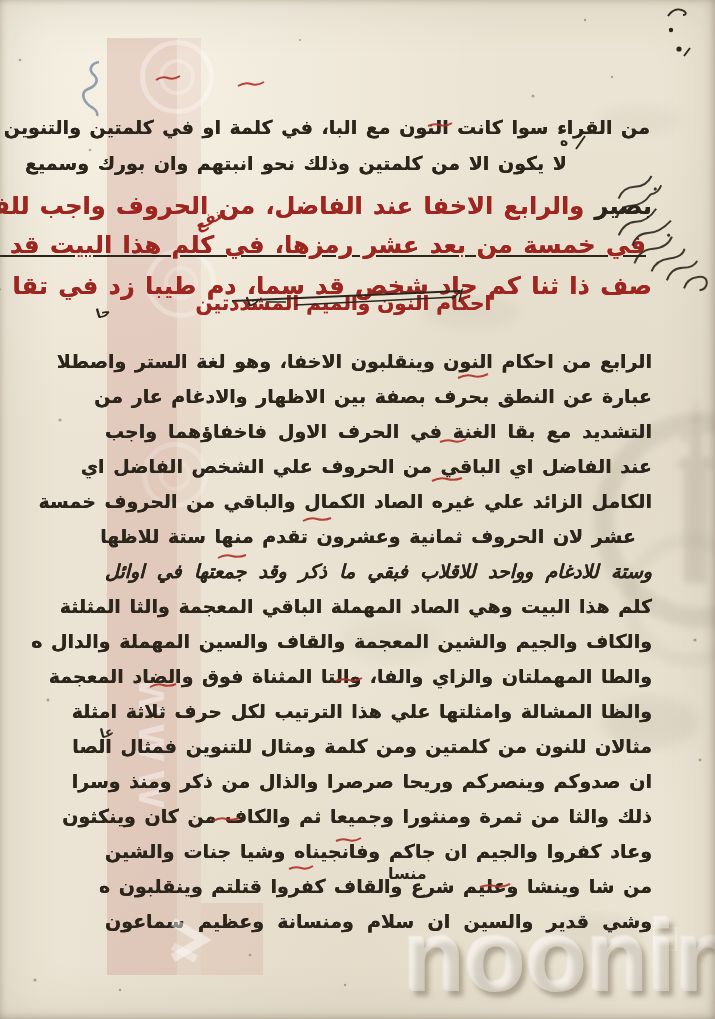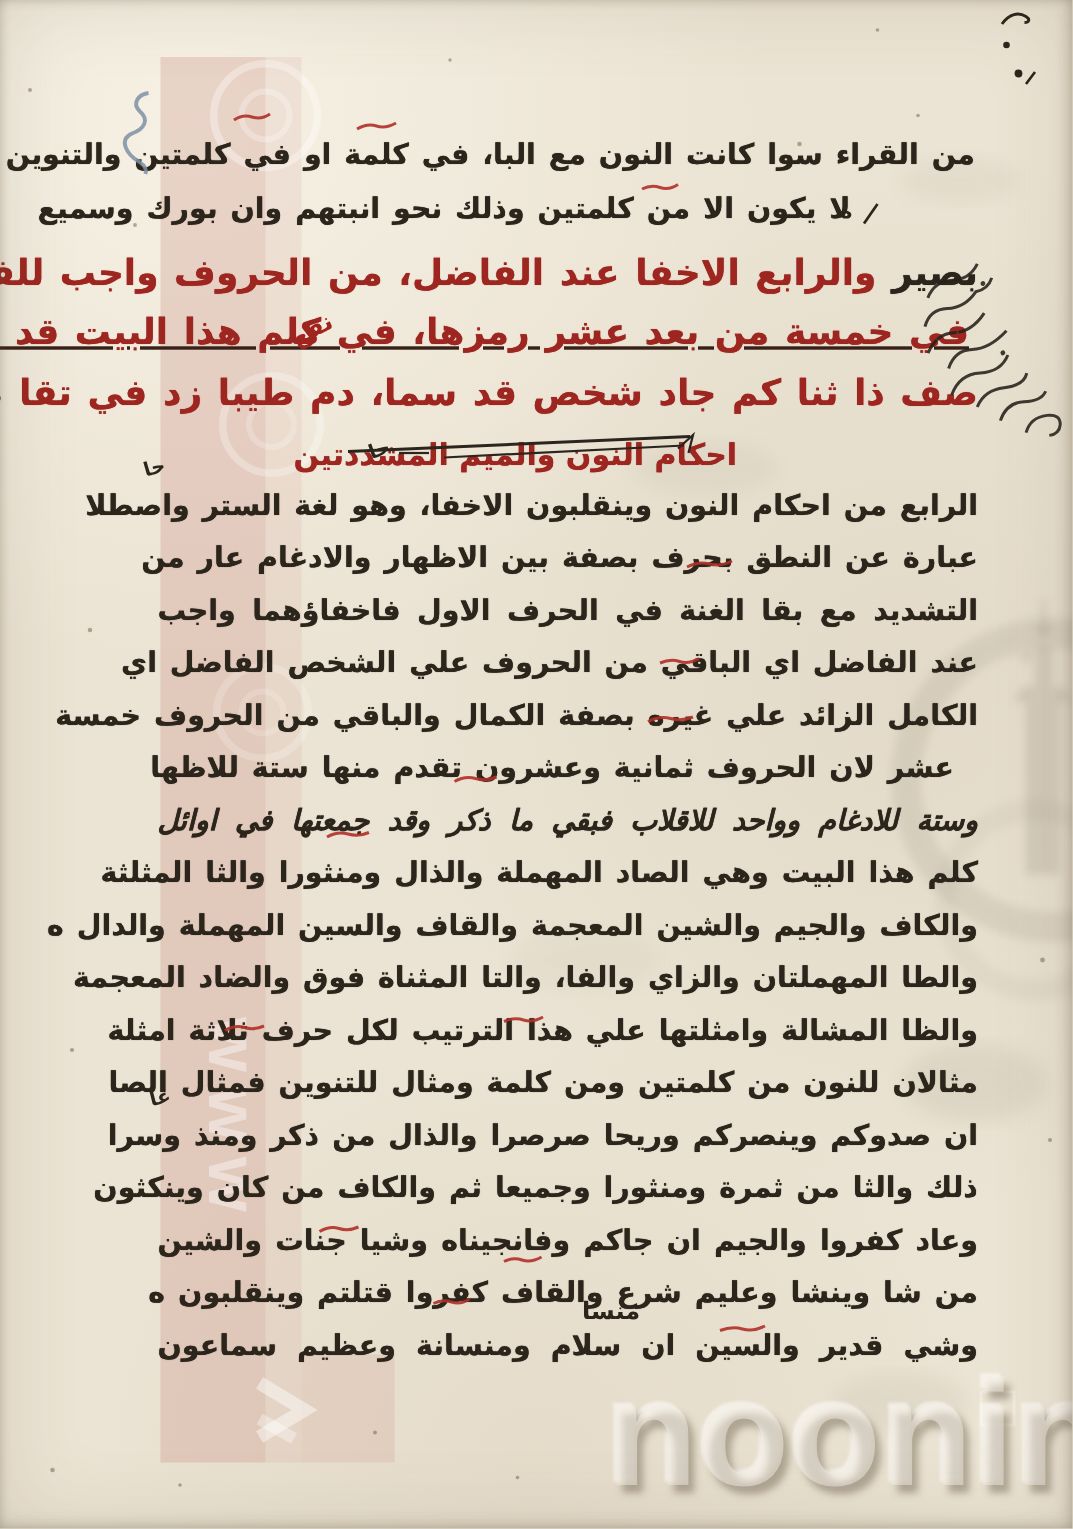--- a/index.html
+++ b/index.html
@@ -34,21 +34,21 @@
     writing-mode:vertical-rl;
     font-family:"Liberation Sans",sans-serif;font-weight:bold;font-size:47px;
     letter-spacing:10px;color:rgba(255,255,255,.42);
   }
   
   .text-block{position:absolute;left:105px;top:0;width:547px;z-index:20;}
   .ms-line{
     position:absolute;direction:rtl;white-space:nowrap;overflow:visible;
     text-align:justify;text-align-last:justify;
     font-size:19px;line-height:30px;font-weight:bold;word-spacing:2px;
-    color:#2c251c;text-shadow:0 0 .5px currentcolor;
+    color:#2c251c;text-shadow:0 0 .5px currentcolor;margin-top:24px;
   }
   .ms-line.verse{font-size:24px;}
   .ink-red{color:#9e2620;}
   .ink-black{color:#2c251c;}
   .ms-heading{
     position:absolute;left:0;right:70px;direction:rtl;text-align:center;
     font-size:20px;line-height:28px;font-weight:bold;color:#9e2620;
     text-shadow:0 0 .5px currentcolor;white-space:nowrap;
   }
   .mini{position:absolute;z-index:25;font-weight:bold;color:#2c251c;direction:rtl;line-height:1;}
@@ -115,24 +115,24 @@
       <div class="ms-line" style="left: 86px; right: 2px; top: 88px;"><span class="ink-black">من القراء سوا كانت النون مع البا، في كلمة او في كلمتين والتنوين</span></div>
       <div class="ms-line" style="left: 0px; right: 85px; top: 124px;"><span class="ink-black">لا يكون الا من كلمتين وذلك نحو انبتهم وان بورك وسميع</span></div>
       <div class="ms-line verse" style="left: 0px; right: 0px; top: 167px;"><span class="ink-black">بصير </span><span class="ink-red">والرابع الاخفا عند الفاضل، من الحروف واجب للفاضل</span></div>
       <div class="ms-line verse" style="left: 0px; right: 6px; top: 206px; text-decoration: underline;"><span class="ink-red">في خمسة من بعد عشر رمزها، في كلم هذا البيت قد ضمنتها</span></div>
       <div class="ms-line verse" style="left: 1px; right: 0px; top: 247px;"><span class="ink-red">صف ذا ثنا كم جاد شخص قد سما، دم طيبا زد في تقا </span><span class="ink-black">ضع</span><span class="ink-red"> ظالما</span></div>
       <div class="ms-heading" style="top: 289px;"><span class="ink-red">احكام النون والميم المشددتين</span></div>
       <div class="ms-line" style="left: 0px; right: 0px; top: 322px;"><span class="ink-black">الرابع من احكام النون وينقلبون الاخفا، وهو لغة الستر واصطلا</span></div>
       <div class="ms-line" style="left: 0px; right: 0px; top: 357px;"><span class="ink-black">عبارة عن النطق بحرف بصفة بين الاظهار والادغام عار من</span></div>
       <div class="ms-line" style="left: 0px; right: 0px; top: 392px;"><span class="ink-black">التشديد مع بقا الغنة في الحرف الاول فاخفاؤهما واجب</span></div>
       <div class="ms-line" style="left: 0px; right: 0px; top: 427px;"><span class="ink-black">عند الفاضل اي الباقي من الحروف علي الشخص الفاضل اي</span></div>
-      <div class="ms-line" style="left: 0px; right: 0px; top: 462px;"><span class="ink-black">الكامل الزائد علي غيره بصفة الكمال والباقي من الحروف خمسة</span></div>
+      <div class="ms-line" style="left: 0px; right: 0px; top: 462px;"><span class="ink-black">الكامل الزائد علي غيره الصاد الكمال والباقي من الحروف خمسة</span></div>
       <div class="ms-line" style="left: 0px; right: 16px; top: 497px;"><span class="ink-black">عشر لان الحروف ثمانية وعشرون تقدم منها ستة للاظها</span></div>
       <div class="ms-line" style="left: 0px; right: 0px; top: 532px; font-style: italic;"><span class="ink-black">وستة للادغام وواحد للاقلاب فبقي ما ذكر وقد جمعتها في اوائل</span></div>
-      <div class="ms-line" style="left: 0px; right: 0px; top: 567px;"><span class="ink-black">كلم هذا البيت وهي الصاد المهملة والذال ومنثورا والثا المثلثة</span></div>
+      <div class="ms-line" style="left: 0px; right: 0px; top: 567px;"><span class="ink-black">كلم هذا البيت وهي الصاد المهملة الباقي المعجمة والثا المثلثة</span></div>
       <div class="ms-line" style="left: 0px; right: 0px; top: 602px;"><span class="ink-black">والكاف والجيم والشين المعجمة والقاف والسين المهملة والدال ه</span></div>
       <div class="ms-line" style="left: 0px; right: 0px; top: 637px;"><span class="ink-black">والطا المهملتان والزاي والفا، والتا المثناة فوق والضاد المعجمة</span></div>
       <div class="ms-line" style="left: 0px; right: 0px; top: 672px;"><span class="ink-black">والظا المشالة وامثلتها علي هذا الترتيب لكل حرف ثلاثة امثلة</span></div>
       <div class="ms-line" style="left: 0px; right: 0px; top: 707px;"><span class="ink-black">مثالان للنون من كلمتين ومن كلمة ومثال للتنوين فمثال الصا</span></div>
       <div class="ms-line" style="left: 0px; right: 0px; top: 742px;"><span class="ink-black">ان صدوكم وينصركم وريحا صرصرا والذال من ذكر ومنذ وسرا</span></div>
       <div class="ms-line" style="left: 0px; right: 0px; top: 777px;"><span class="ink-black">ذلك والثا من ثمرة ومنثورا وجميعا ثم والكاف من كان وينكثون</span></div>
       <div class="ms-line" style="left: 0px; right: 0px; top: 812px;"><span class="ink-black">وعاد كفروا والجيم ان جاكم وفانجيناه وشيا جنات والشين</span></div>
       <div class="ms-line" style="left: 0px; right: 0px; top: 847px;"><span class="ink-black">من شا وينشا وعليم شرع والقاف كفروا قتلتم وينقلبون ه</span></div>
       <div class="ms-line" style="left: 0px; right: 0px; top: 882px;"><span class="ink-black">وشي قدير والسين ان سلام ومنسانة وعظيم سماعون</span></div>
     </div>

